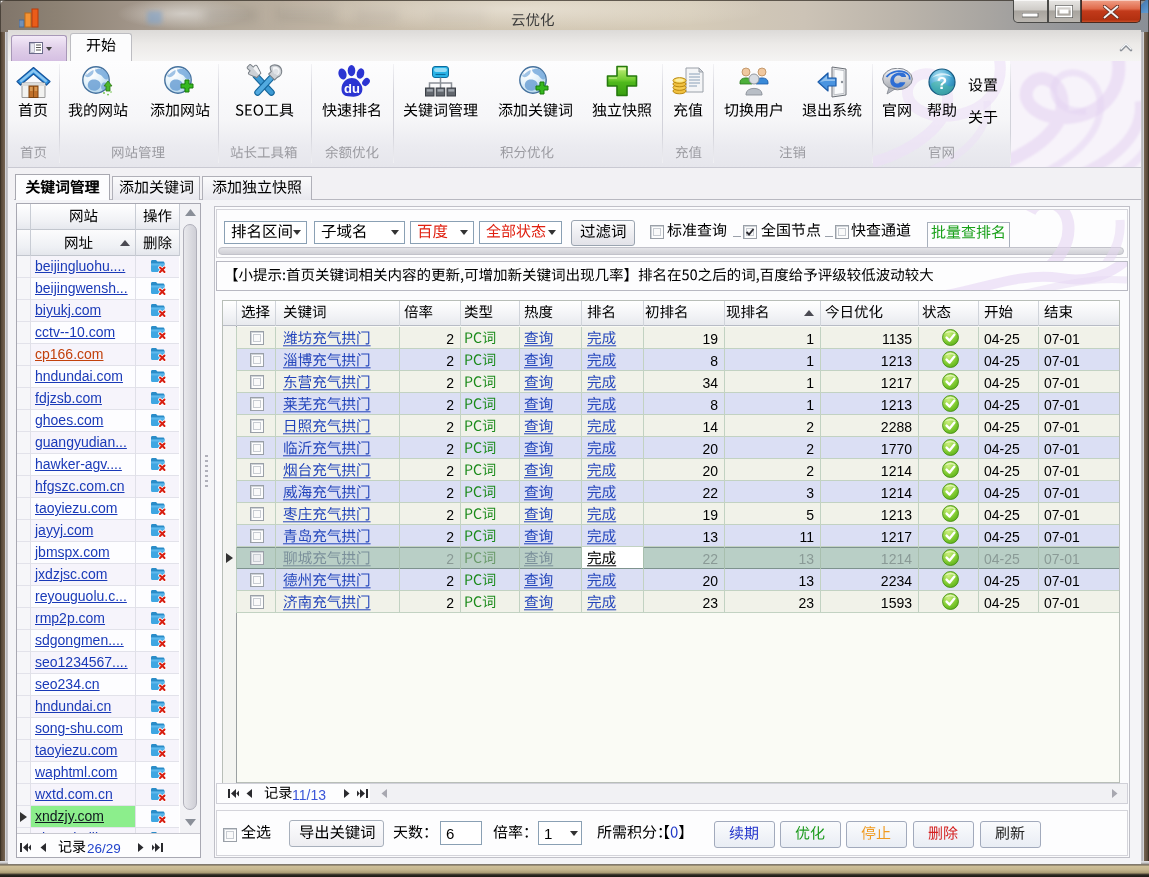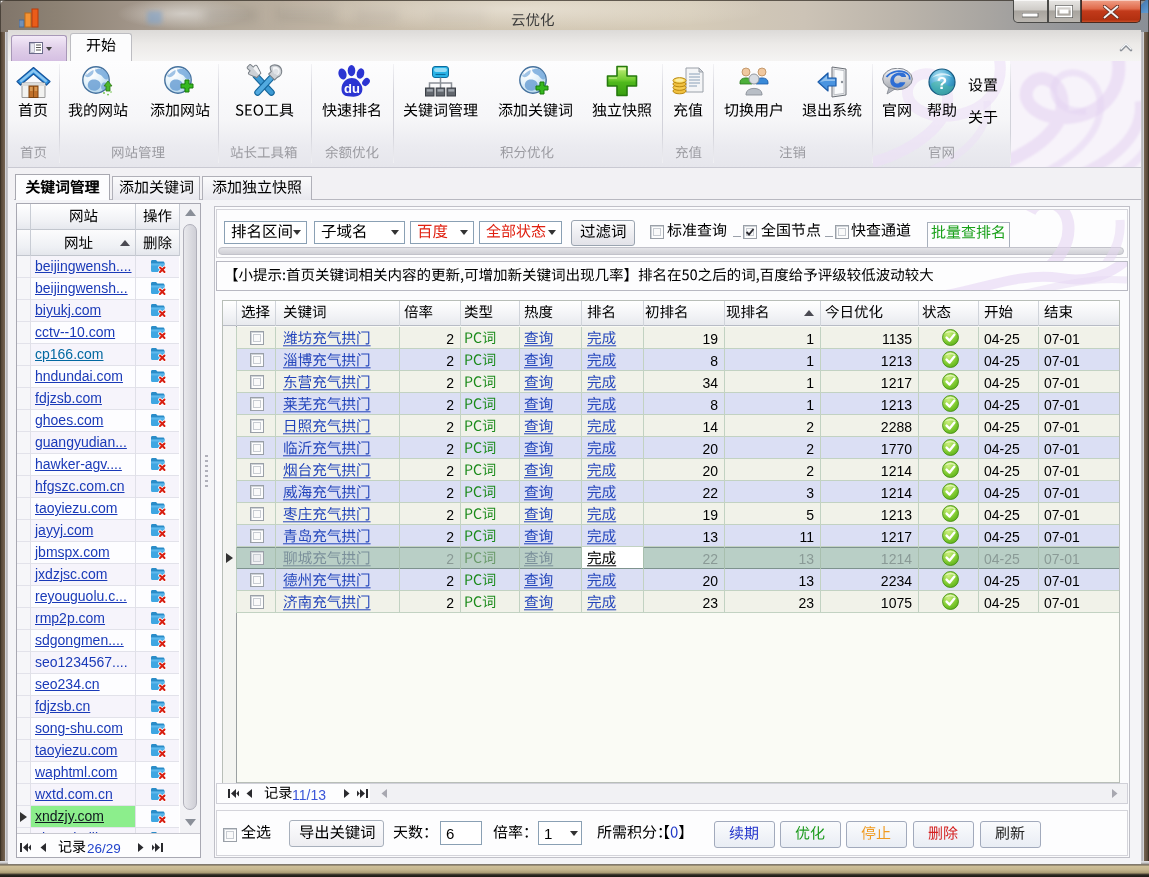--- a/index.html
+++ b/index.html
@@ -510,21 +510,21 @@
     <g transform="translate(0,12.18) scale(0.01450,-0.01450)" fill="#000">
       <use href="#g43" x="0"></use>
       <use href="#g168" x="1000"></use>
     </g>
   </svg>
 <div style="left:31px;top:256px;width:104px;height:22px;background:#f6f4fb;border-bottom:1px solid #e2e2ea"></div>
 <div style="left:136px;top:256px;width:43px;height:22px;background:#f6f4fb;border-bottom:1px solid #e2e2ea"></div>
 <div style="left:17px;top:256px;width:13px;height:22px;background:#f6f6f9;border-bottom:1px solid #e2e2ea"></div>
 <div style="left:30px;top:256px;width:1px;height:22px;background:#e0e0e8"></div>
 <div style="left:135px;top:256px;width:1px;height:22px;background:#e0e0e8"></div>
-<span class="lnk" style="left:35px;top:258px;font-size:14px;color:#1a3ab8;text-decoration:underline">beijingwensh....</span>
+<span class="lnk" style="left:35px;top:258px;font-size:14px;color:#1a3ab8;text-decoration:underline">beijingluohu....</span>
 <svg class="ic" style="left:150px;top:259px" width="17" height="15" viewBox="0 0 17 15">
 <path d="M1 2.5 C1 1.7 1.6 1 2.4 1 L6 1 L7.5 2.5 L13 2.5 C 13.8 2.5 14.5 3.2 14.5 4 L14.5 5 L1 5 Z" fill="#2a8cc8"></path>
 <path d="M1 4.5 L14.5 4.5 L14.5 11.5 C 14.5 12.3 13.8 13 13 13 L2.4 13 C 1.6 13 1 12.3 1 11.5 Z" fill="#3fa6e2"></path>
 <path d="M1 4.5 L14.5 4.5 L14.5 6.5 L1 6.5 Z" fill="#5fb8ec"></path>
 <g stroke="#fff" stroke-width="3.6" stroke-linecap="round">
       <line x1="10" y1="8.5" x2="14.5" y2="13"></line>
       <line x1="14.5" y1="8.5" x2="10" y2="13"></line>
     </g>
 <g stroke="#d81e10" stroke-width="2" stroke-linecap="round">
       <line x1="10" y1="8.5" x2="14.5" y2="13"></line>
@@ -586,21 +586,21 @@
 <g stroke="#d81e10" stroke-width="2" stroke-linecap="round">
       <line x1="10" y1="8.5" x2="14.5" y2="13"></line>
       <line x1="14.5" y1="8.5" x2="10" y2="13"></line>
     </g>
 </svg>
 <div style="left:31px;top:344px;width:104px;height:22px;background:#f6f4fb;border-bottom:1px solid #e2e2ea"></div>
 <div style="left:136px;top:344px;width:43px;height:22px;background:#f6f4fb;border-bottom:1px solid #e2e2ea"></div>
 <div style="left:17px;top:344px;width:13px;height:22px;background:#f6f6f9;border-bottom:1px solid #e2e2ea"></div>
 <div style="left:30px;top:344px;width:1px;height:22px;background:#e0e0e8"></div>
 <div style="left:135px;top:344px;width:1px;height:22px;background:#e0e0e8"></div>
-<span class="lnk" style="left:35px;top:346px;font-size:14px;color:#0369a1;text-decoration:underline">cp166.com</span>
+<span class="lnk" style="left:35px;top:346px;font-size:14px;color:#c2410c;text-decoration:underline">cp166.com</span>
 <svg class="ic" style="left:150px;top:347px" width="17" height="15" viewBox="0 0 17 15">
 <path d="M1 2.5 C1 1.7 1.6 1 2.4 1 L6 1 L7.5 2.5 L13 2.5 C 13.8 2.5 14.5 3.2 14.5 4 L14.5 5 L1 5 Z" fill="#2a8cc8"></path>
 <path d="M1 4.5 L14.5 4.5 L14.5 11.5 C 14.5 12.3 13.8 13 13 13 L2.4 13 C 1.6 13 1 12.3 1 11.5 Z" fill="#3fa6e2"></path>
 <path d="M1 4.5 L14.5 4.5 L14.5 6.5 L1 6.5 Z" fill="#5fb8ec"></path>
 <g stroke="#fff" stroke-width="3.6" stroke-linecap="round">
       <line x1="10" y1="8.5" x2="14.5" y2="13"></line>
       <line x1="14.5" y1="8.5" x2="10" y2="13"></line>
     </g>
 <g stroke="#d81e10" stroke-width="2" stroke-linecap="round">
       <line x1="10" y1="8.5" x2="14.5" y2="13"></line>
@@ -852,21 +852,21 @@
 <g stroke="#d81e10" stroke-width="2" stroke-linecap="round">
       <line x1="10" y1="8.5" x2="14.5" y2="13"></line>
       <line x1="14.5" y1="8.5" x2="10" y2="13"></line>
     </g>
 </svg>
 <div style="left:31px;top:652px;width:104px;height:22px;background:#f6f4fb;border-bottom:1px solid #e2e2ea"></div>
 <div style="left:136px;top:652px;width:43px;height:22px;background:#f6f4fb;border-bottom:1px solid #e2e2ea"></div>
 <div style="left:17px;top:652px;width:13px;height:22px;background:#f6f6f9;border-bottom:1px solid #e2e2ea"></div>
 <div style="left:30px;top:652px;width:1px;height:22px;background:#e0e0e8"></div>
 <div style="left:135px;top:652px;width:1px;height:22px;background:#e0e0e8"></div>
-<span class="lnk" style="left:35px;top:654px;font-size:14px;color:#1a3ab8;">seo1234567....</span>
+<span class="lnk" style="left:35px;top:654px;font-size:14px;color:#1a3ab8;text-decoration:underline">seo1234567....</span>
 <svg class="ic" style="left:150px;top:655px" width="17" height="15" viewBox="0 0 17 15">
 <path d="M1 2.5 C1 1.7 1.6 1 2.4 1 L6 1 L7.5 2.5 L13 2.5 C 13.8 2.5 14.5 3.2 14.5 4 L14.5 5 L1 5 Z" fill="#2a8cc8"></path>
 <path d="M1 4.5 L14.5 4.5 L14.5 11.5 C 14.5 12.3 13.8 13 13 13 L2.4 13 C 1.6 13 1 12.3 1 11.5 Z" fill="#3fa6e2"></path>
 <path d="M1 4.5 L14.5 4.5 L14.5 6.5 L1 6.5 Z" fill="#5fb8ec"></path>
 <g stroke="#fff" stroke-width="3.6" stroke-linecap="round">
       <line x1="10" y1="8.5" x2="14.5" y2="13"></line>
       <line x1="14.5" y1="8.5" x2="10" y2="13"></line>
     </g>
 <g stroke="#d81e10" stroke-width="2" stroke-linecap="round">
       <line x1="10" y1="8.5" x2="14.5" y2="13"></line>
@@ -890,21 +890,21 @@
 <g stroke="#d81e10" stroke-width="2" stroke-linecap="round">
       <line x1="10" y1="8.5" x2="14.5" y2="13"></line>
       <line x1="14.5" y1="8.5" x2="10" y2="13"></line>
     </g>
 </svg>
 <div style="left:31px;top:696px;width:104px;height:22px;background:#f6f4fb;border-bottom:1px solid #e2e2ea"></div>
 <div style="left:136px;top:696px;width:43px;height:22px;background:#f6f4fb;border-bottom:1px solid #e2e2ea"></div>
 <div style="left:17px;top:696px;width:13px;height:22px;background:#f6f6f9;border-bottom:1px solid #e2e2ea"></div>
 <div style="left:30px;top:696px;width:1px;height:22px;background:#e0e0e8"></div>
 <div style="left:135px;top:696px;width:1px;height:22px;background:#e0e0e8"></div>
-<span class="lnk" style="left:35px;top:698px;font-size:14px;color:#1a3ab8;text-decoration:underline">fdjzsb.cn</span>
+<span class="lnk" style="left:35px;top:698px;font-size:14px;color:#1a3ab8;text-decoration:underline">hndundai.cn</span>
 <svg class="ic" style="left:150px;top:699px" width="17" height="15" viewBox="0 0 17 15">
 <path d="M1 2.5 C1 1.7 1.6 1 2.4 1 L6 1 L7.5 2.5 L13 2.5 C 13.8 2.5 14.5 3.2 14.5 4 L14.5 5 L1 5 Z" fill="#2a8cc8"></path>
 <path d="M1 4.5 L14.5 4.5 L14.5 11.5 C 14.5 12.3 13.8 13 13 13 L2.4 13 C 1.6 13 1 12.3 1 11.5 Z" fill="#3fa6e2"></path>
 <path d="M1 4.5 L14.5 4.5 L14.5 6.5 L1 6.5 Z" fill="#5fb8ec"></path>
 <g stroke="#fff" stroke-width="3.6" stroke-linecap="round">
       <line x1="10" y1="8.5" x2="14.5" y2="13"></line>
       <line x1="14.5" y1="8.5" x2="10" y2="13"></line>
     </g>
 <g stroke="#d81e10" stroke-width="2" stroke-linecap="round">
       <line x1="10" y1="8.5" x2="14.5" y2="13"></line>
@@ -2163,21 +2163,21 @@
   </svg>
 <svg class="t" style="left:587.0px;top:594.5px" width="30.2" height="18.2">
     <g transform="translate(0,12.26) scale(0.01460,-0.01460)" fill="#2244bb">
       <use href="#g69" x="0"></use>
       <use href="#g85" x="1000"></use>
     </g>
     <rect x="0" y="14.3" width="29.2" height="1" fill="#2244bb"></rect>
   </svg>
 <span class="lnk" style="left:638px;top:595px;width:80px;font-size:14px;color:#000;text-align:right">23</span>
 <span class="lnk" style="left:734px;top:595px;width:80px;font-size:14px;color:#000;text-align:right">23</span>
-<span class="lnk" style="left:832px;top:595px;width:80px;font-size:14px;color:#000;text-align:right">1075</span>
+<span class="lnk" style="left:832px;top:595px;width:80px;font-size:14px;color:#000;text-align:right">1593</span>
 <svg class="ic" style="left:942px;top:593px" width="17" height="17" viewBox="0 0 17 17">
 <defs>
       <radialGradient id="ck12" cx="0.38" cy="0.28" r="0.95">
         <stop offset="0" stop-color="#cdf07e"></stop>
         <stop offset="0.55" stop-color="#7cc82e"></stop>
         <stop offset="1" stop-color="#479e0e"></stop>
       </radialGradient>
     </defs>
 <circle cx="8.5" cy="8.5" r="8" fill="url(#ck12)" stroke="#3e8a0c" stroke-width="0.8"></circle>
 <path d="M2.5 5 C 5 3 12 3 14.5 5 C 13 3 11 1.8 8.5 1.8 C 6 1.8 4 3 2.5 5 Z" fill="#e8f8c0" opacity="0.85"></path>

